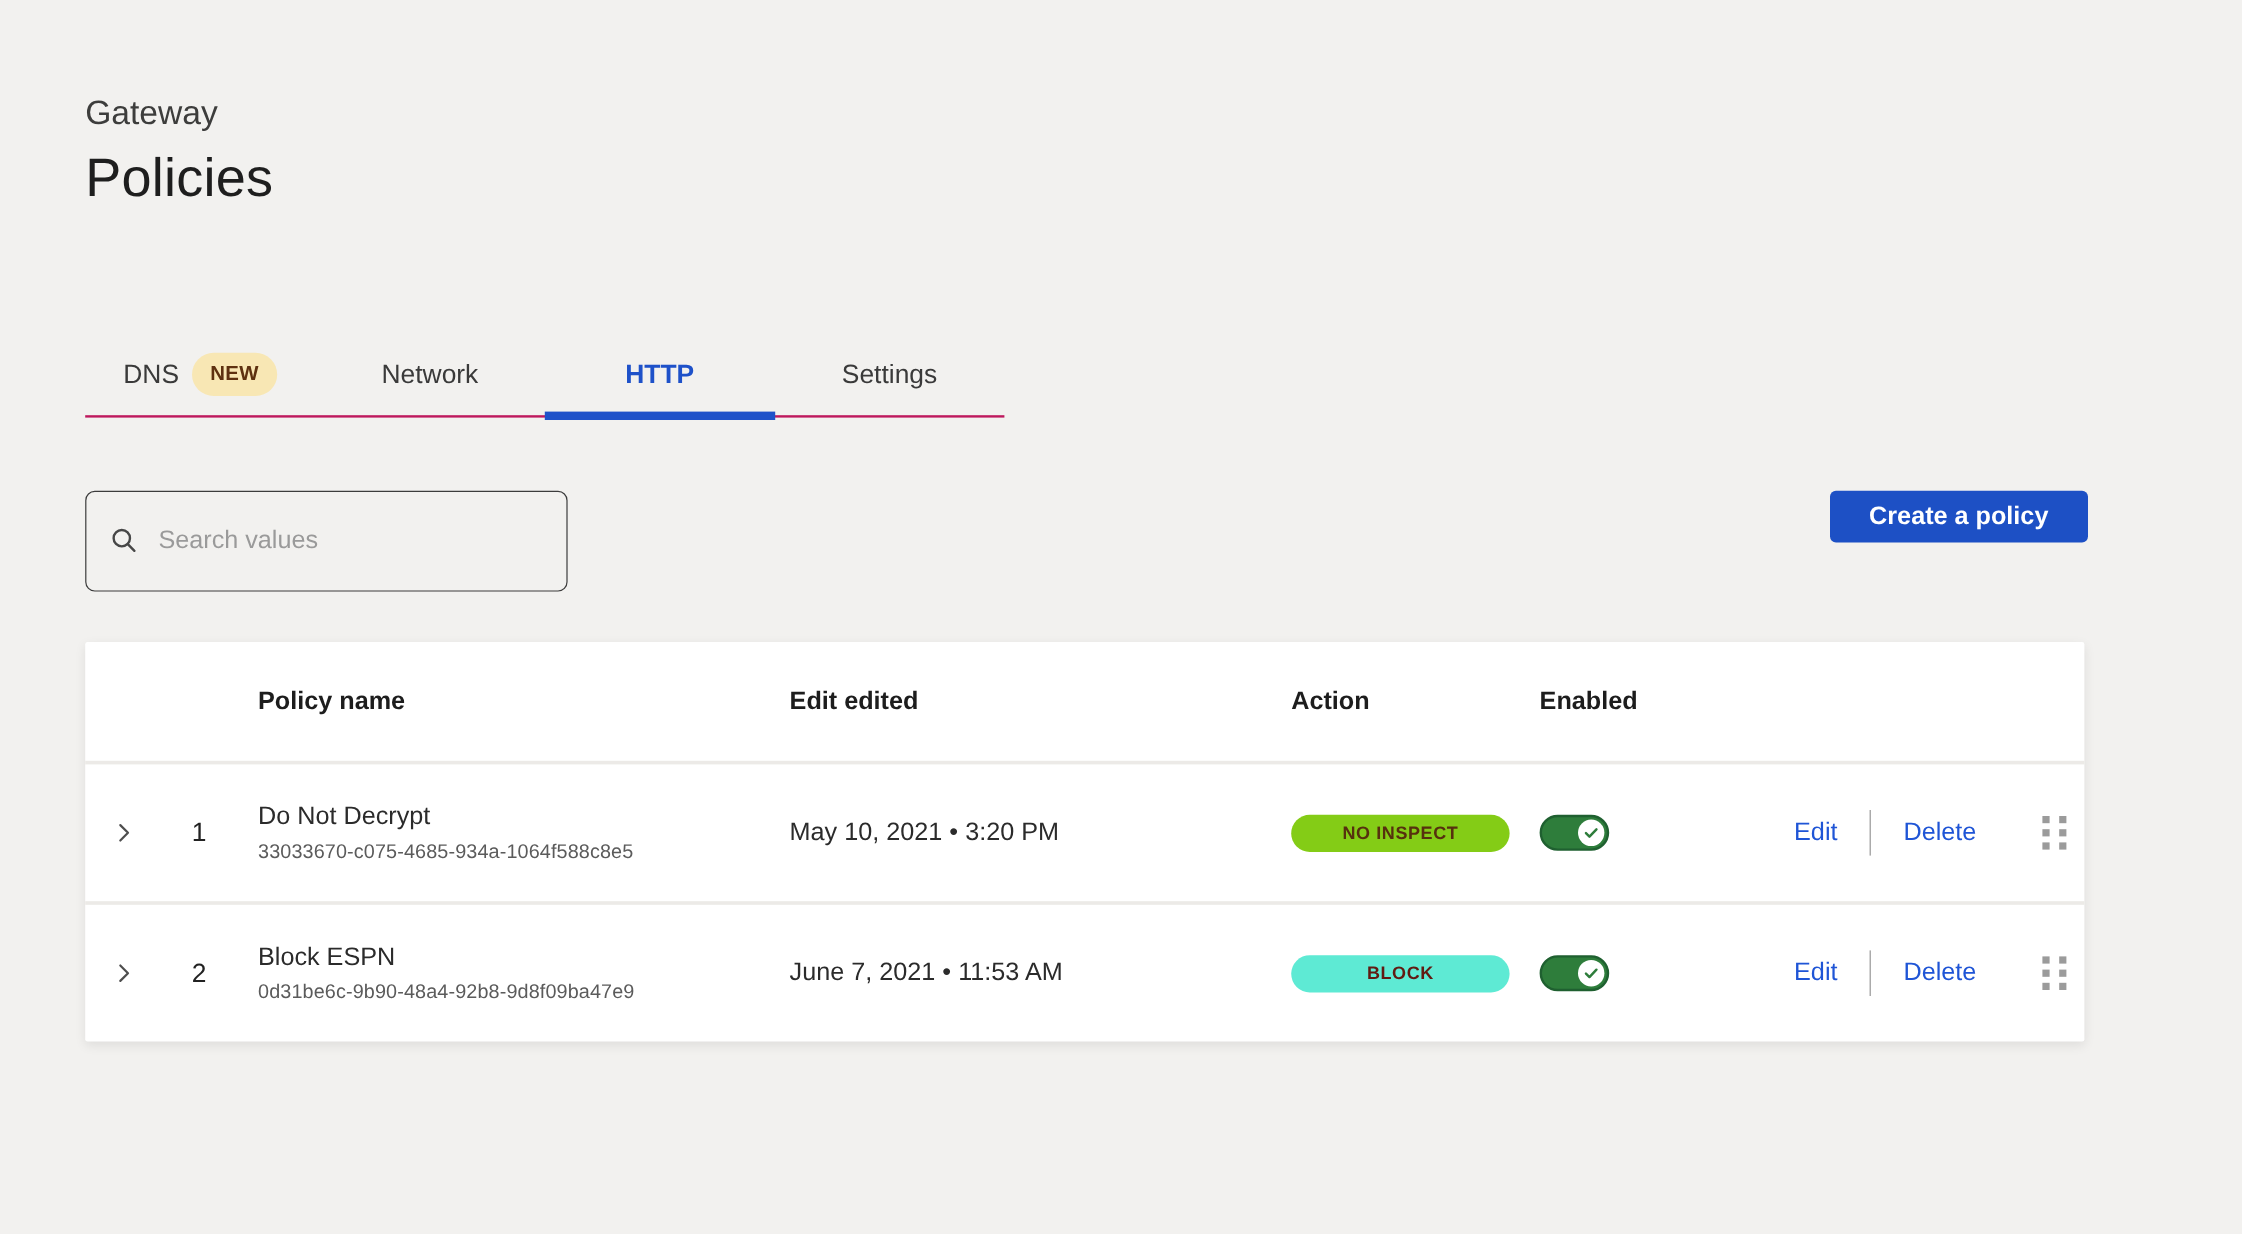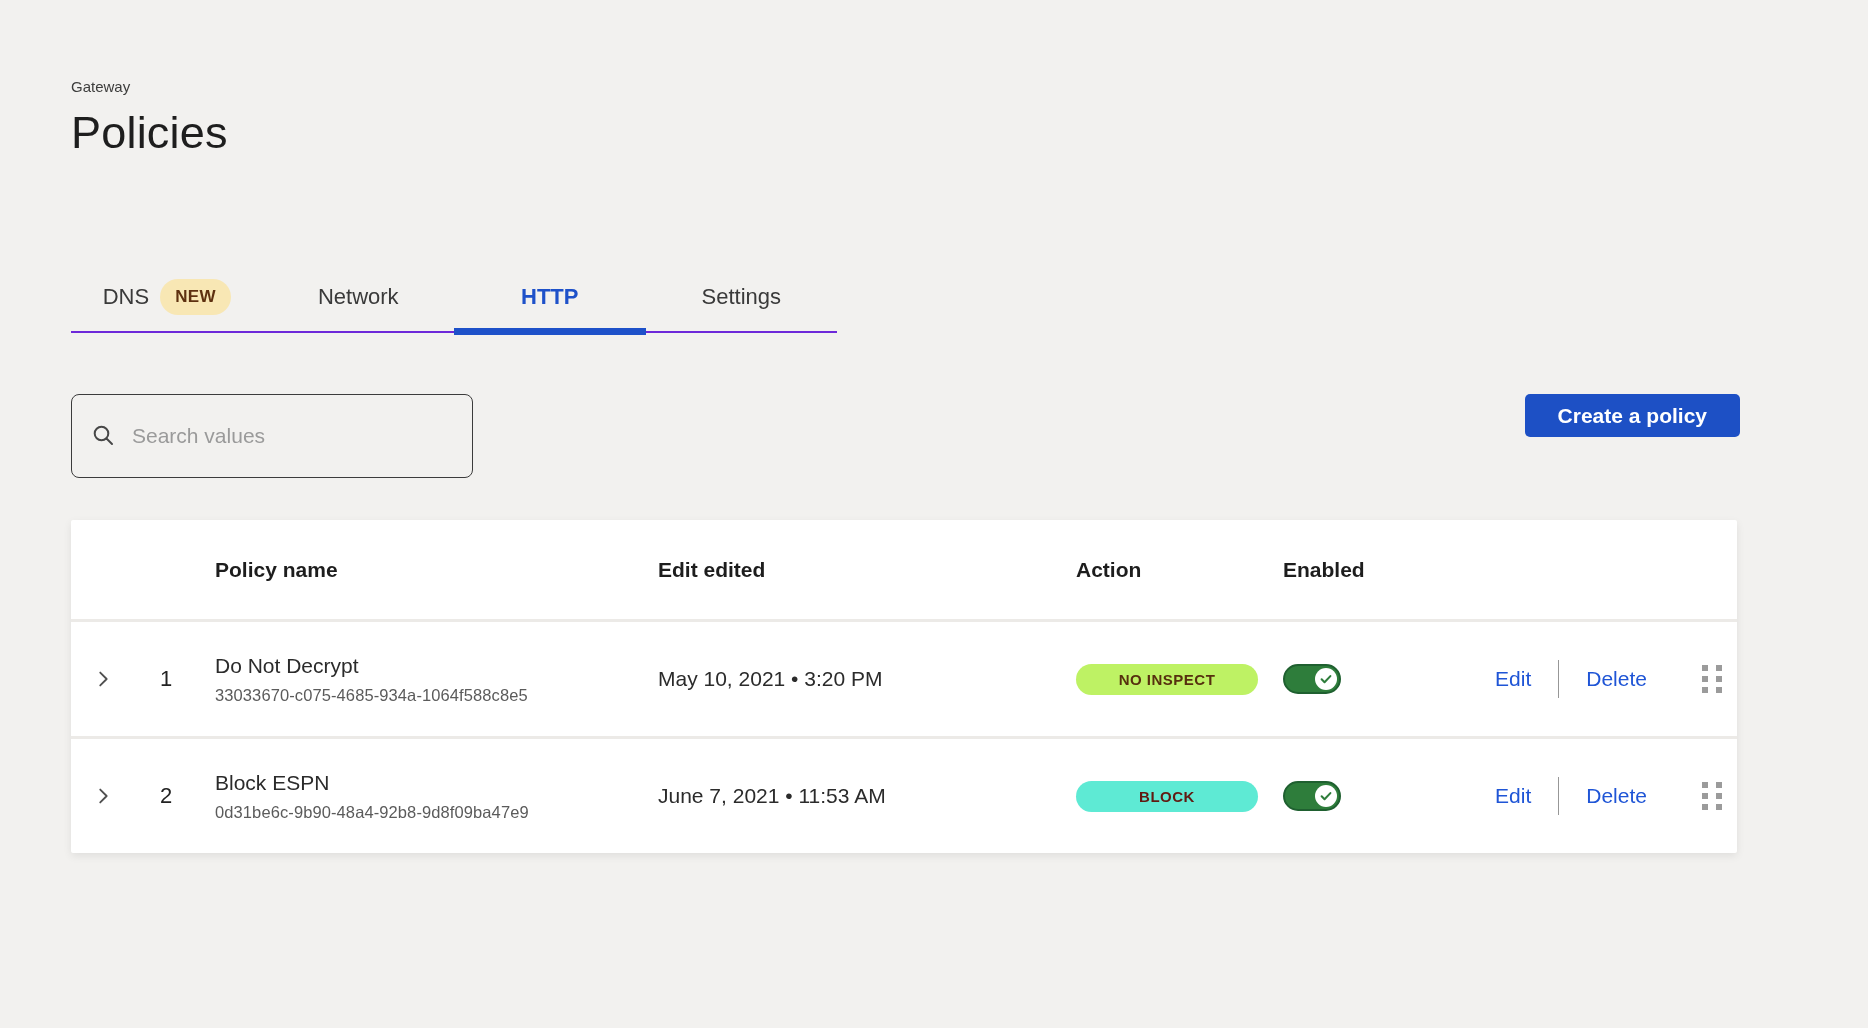--- a/index.html
+++ b/index.html
@@ -5,25 +5,25 @@
   * { margin:0; padding:0; box-sizing:border-box; }
   html,body { width:1868px; height:1028px; overflow:hidden; }
   body {
     background:#f2f1ef;
     font-family:"Liberation Sans", sans-serif;
     color:#2a2a2a;
   }
   .content { margin-left:71px; width:1669px; }
 
   
-  .breadcrumb { padding-top:78px; font-size:15px; color:#3d3d3c; }
+  .breadcrumb { padding-top:78px; font-size:28px; color:#3d3d3c; }
   .page-title { margin-top:12px; font-size:45px; font-weight:400; color:#1e1e1e; letter-spacing:.2px; }
 
   
-  .tabs { margin-top:104px; width:766px; height:70px; display:flex; border-bottom:2px solid #6d28d9; position:relative; }
+  .tabs { margin-top:104px; width:766px; height:70px; display:flex; border-bottom:2px solid #be185d; position:relative; }
   .tab { flex:1; display:flex; align-items:center; justify-content:center; gap:11px;
          font-size:22px; color:#3a3a3a; cursor:pointer; position:relative; }
   .tab.active { color:#1e51c9; font-weight:bold; }
   .tab.active::after { content:""; position:absolute; left:0; right:0; bottom:-4px; height:7px; background:#1e51c9; }
   .new-badge { background:#f8e7b4; color:#5e3110; font-size:17px; font-weight:bold;
                padding:8px 15px; border-radius:19px; letter-spacing:.3px; }
 
   
   .toolbar { margin-top:61px; display:flex; justify-content:space-between; align-items:flex-start; }
   .search-box { width:402px; height:84px; border:1px solid #3c3c3c; border-radius:8px;
@@ -127,21 +127,21 @@
           </svg>
         </button>
       </div>
       <div class="cell c-index">1</div>
       <div class="cell c-name">
         <div class="pname">Do Not Decrypt</div>
         <div class="pid">33033670-c075-4685-934a-1064f588c8e5</div>
       </div>
       <div class="cell c-date">May 10, 2021 • 3:20 PM</div>
       <div class="cell c-action">
-        <span class="badge" style="background-color: #bef264; color: rgb(86, 48, 14);">NO INSPECT</span>
+        <span class="badge" style="background-color: #84cc16; color: rgb(86, 48, 14);">NO INSPECT</span>
       </div>
       <div class="cell c-enabled">
         <button class="toggle" role="switch" aria-checked="true">
           <span class="knob">
             <svg width="14" height="14" viewBox="0 0 24 24" fill="none">
               <path d="M4.5 12.5l5 5L19.5 7" stroke="#2e7d3b" stroke-width="3.5" stroke-linecap="round" stroke-linejoin="round"></path>
             </svg>
           </span>
         </button>
       </div>

